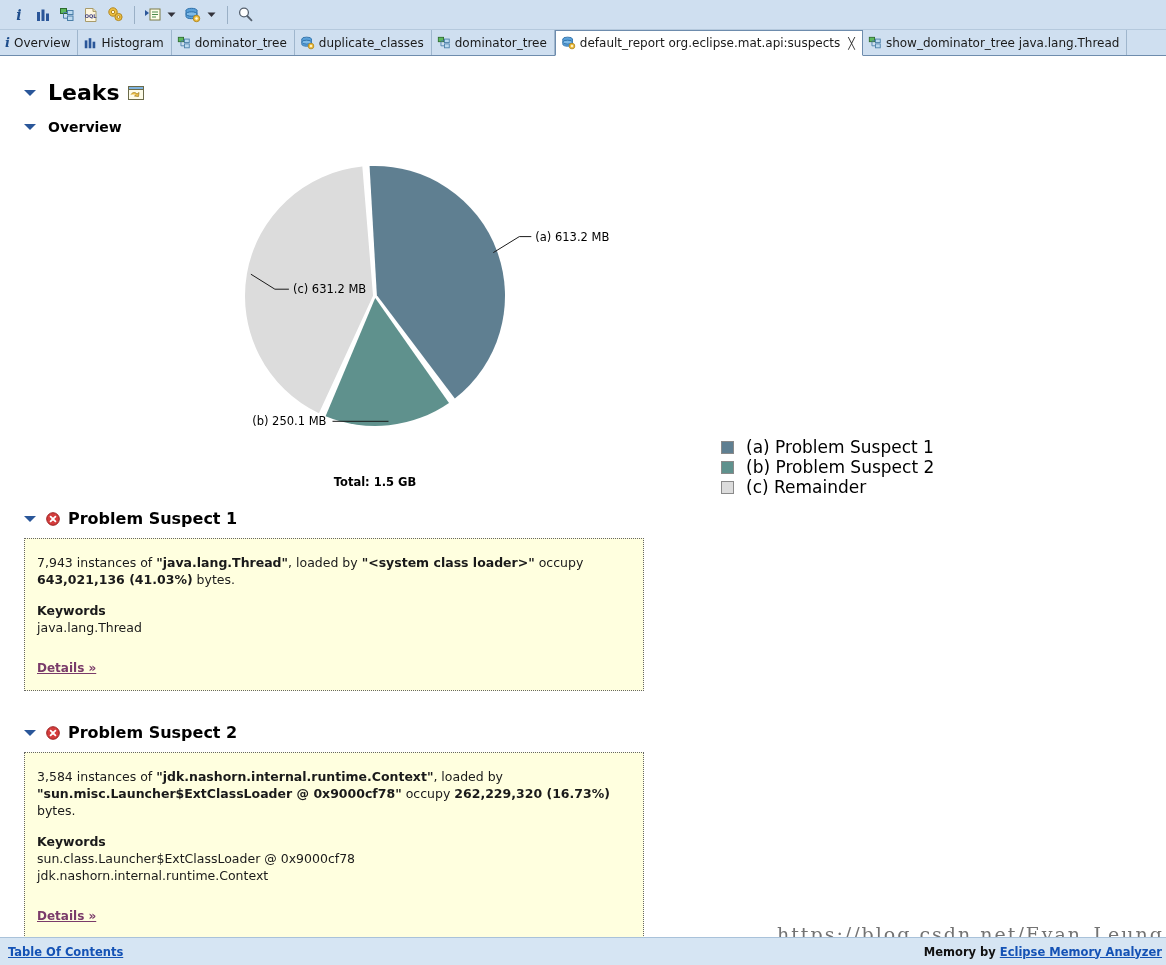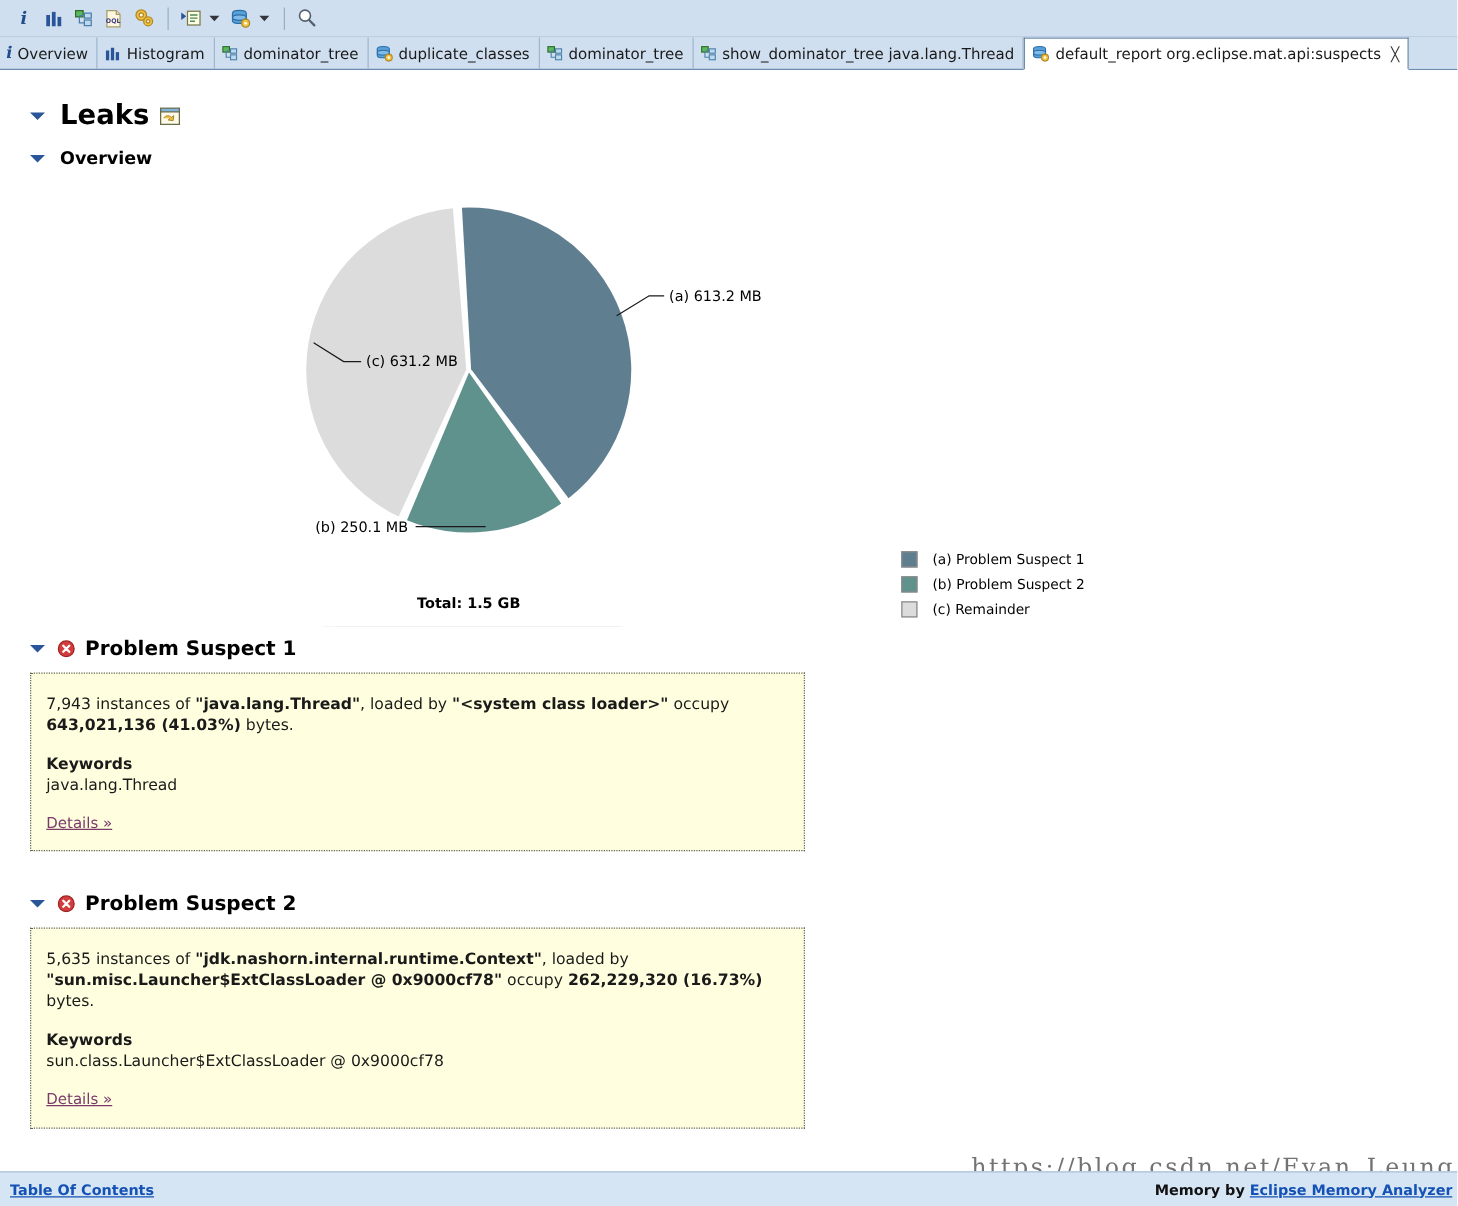--- a/index.html
+++ b/index.html
@@ -152,21 +152,21 @@
   
   .chart-area {
     position: relative;
     height: 360px;
     margin-top: 6px;
   }
   .legend {
     position: absolute;
     left: 705px;
     top: 296px;
-    font-size: 11px;
+    font-size: 17px;
     color: #000;
   }
   .legend-row {
     display: flex;
     align-items: center;
     height: 20px;
   }
   .legend-sw {
     width: 13px;
     height: 13px;
@@ -204,21 +204,22 @@
     line-height: 1.35;
     color: #1a1a1a;
   }
   .suspect-box b { font-weight: bold; }
   .kw-title {
     font-weight: bold;
     margin-top: 14px;
   }
   .kw-line { white-space: nowrap; }
   .details {
-    margin-top: 13px;
+    margin-top: 23px;
+    font-weight: bold;
   }
   .details a {
     color: #7a3b6a;
     text-decoration: underline;
     font-size: 12px;
   }
 
   
   .footer {
     position: absolute;
@@ -381,44 +382,44 @@
       <svg width="14" height="14" viewBox="0 0 16 16">
         <rect x="1.5" y="1.5" width="6" height="5" fill="#5cb85c" stroke="#2d6b2d"></rect>
         <rect x="8.5" y="9" width="5.5" height="4.5" fill="#bcd9ef" stroke="#4b7fa8"></rect>
         <rect x="8.5" y="3.5" width="5.5" height="4" fill="#bcd9ef" stroke="#4b7fa8"></rect>
         <path d="M4.5 6.5 L4.5 11.2 L8.5 11.2 M4.5 5.5 L8.5 5.5" stroke="#4b7fa8" fill="none"></path>
       </svg>
     </span>
     <span>dominator_tree</span>
   </div>
 
-  <div class="tab">
-    <span class="tab-ico">
-      <svg width="14" height="14" viewBox="0 0 16 16">
-        <rect x="1.5" y="1.5" width="6" height="5" fill="#5cb85c" stroke="#2d6b2d"></rect>
-        <rect x="8.5" y="9" width="5.5" height="4.5" fill="#bcd9ef" stroke="#4b7fa8"></rect>
-        <rect x="8.5" y="3.5" width="5.5" height="4" fill="#bcd9ef" stroke="#4b7fa8"></rect>
-        <path d="M4.5 6.5 L4.5 11.2 L8.5 11.2 M4.5 5.5 L8.5 5.5" stroke="#4b7fa8" fill="none"></path>
-      </svg>
-    </span>
-    <span>show_dominator_tree java.lang.Thread</span>
-  </div>
-
   <div class="tab active">
     <span class="tab-ico">
       <svg width="15" height="14" viewBox="0 0 17 16">
         <ellipse cx="7.5" cy="3.5" rx="5.5" ry="2.2" fill="#5aa0d8" stroke="#2b6ea8"></ellipse>
         <path d="M2 3.5 V9.5 C2 10.7 4.4 11.7 7.5 11.7 C10.6 11.7 13 10.7 13 9.5 V3.5" fill="#5aa0d8" stroke="#2b6ea8"></path>
         <ellipse cx="7.5" cy="7" rx="5.5" ry="2.2" fill="#7fbbe8" stroke="#2b6ea8"></ellipse>
         <circle cx="12.5" cy="11.5" r="3.2" fill="#f0c040" stroke="#b08722"></circle>
         <circle cx="12.5" cy="11.5" r="1.2" fill="#fffbe8"></circle>
       </svg>
     </span>
     <span>default_report  org.eclipse.mat.api:suspects</span>
     <span class="close-x">╳</span>
+  </div>
+
+  <div class="tab">
+    <span class="tab-ico">
+      <svg width="14" height="14" viewBox="0 0 16 16">
+        <rect x="1.5" y="1.5" width="6" height="5" fill="#5cb85c" stroke="#2d6b2d"></rect>
+        <rect x="8.5" y="9" width="5.5" height="4.5" fill="#bcd9ef" stroke="#4b7fa8"></rect>
+        <rect x="8.5" y="3.5" width="5.5" height="4" fill="#bcd9ef" stroke="#4b7fa8"></rect>
+        <path d="M4.5 6.5 L4.5 11.2 L8.5 11.2 M4.5 5.5 L8.5 5.5" stroke="#4b7fa8" fill="none"></path>
+      </svg>
+    </span>
+    <span>show_dominator_tree java.lang.Thread</span>
   </div>
 
   <div class="tabbar-rest"></div>
 </div>
 
 <div class="content">
 
   <div class="h1row">
     <span class="twisty"></span>
     <span class="h1">Leaks</span>
@@ -551,24 +552,25 @@
       <svg width="14" height="14" viewBox="0 0 14 14">
         <circle cx="7" cy="7" r="6.3" fill="#d43d3d" stroke="#9b2020"></circle>
         <path d="M4.6 4.6 L9.4 9.4 M9.4 4.6 L4.6 9.4" stroke="#ffffff" stroke-width="1.8" stroke-linecap="round"></path>
       </svg>
     </span>
     <span class="suspect-title">Problem Suspect 2</span>
   </div>
 
   <div class="suspect-box">
     <div>
-      <span>5,635 instances of </span><b>"jdk.nashorn.internal.runtime.Context"</b><span>, loaded by </span><b>"sun.misc.Launcher$ExtClassLoader @ 0x9000cf78"</b><span> occupy </span><b>262,229,320 (16.73%)</b><span> bytes.</span>
+      <span>3,584 instances of </span><b>"jdk.nashorn.internal.runtime.Context"</b><span>, loaded by </span><b>"sun.misc.Launcher$ExtClassLoader @ 0x9000cf78"</b><span> occupy </span><b>262,229,320 (16.73%)</b><span> bytes.</span>
     </div>
     <div class="kw-title">Keywords</div>
     <div class="kw-line">sun.class.Launcher$ExtClassLoader @ 0x9000cf78</div>
+    <div class="kw-line">jdk.nashorn.internal.runtime.Context</div>
     <div class="details">
       <a href="#">Details »</a>
     </div>
   </div>
 
 </div>
 
 <div class="watermark">https://blog.csdn.net/Evan_Leung</div>
 
 <div class="footer">

